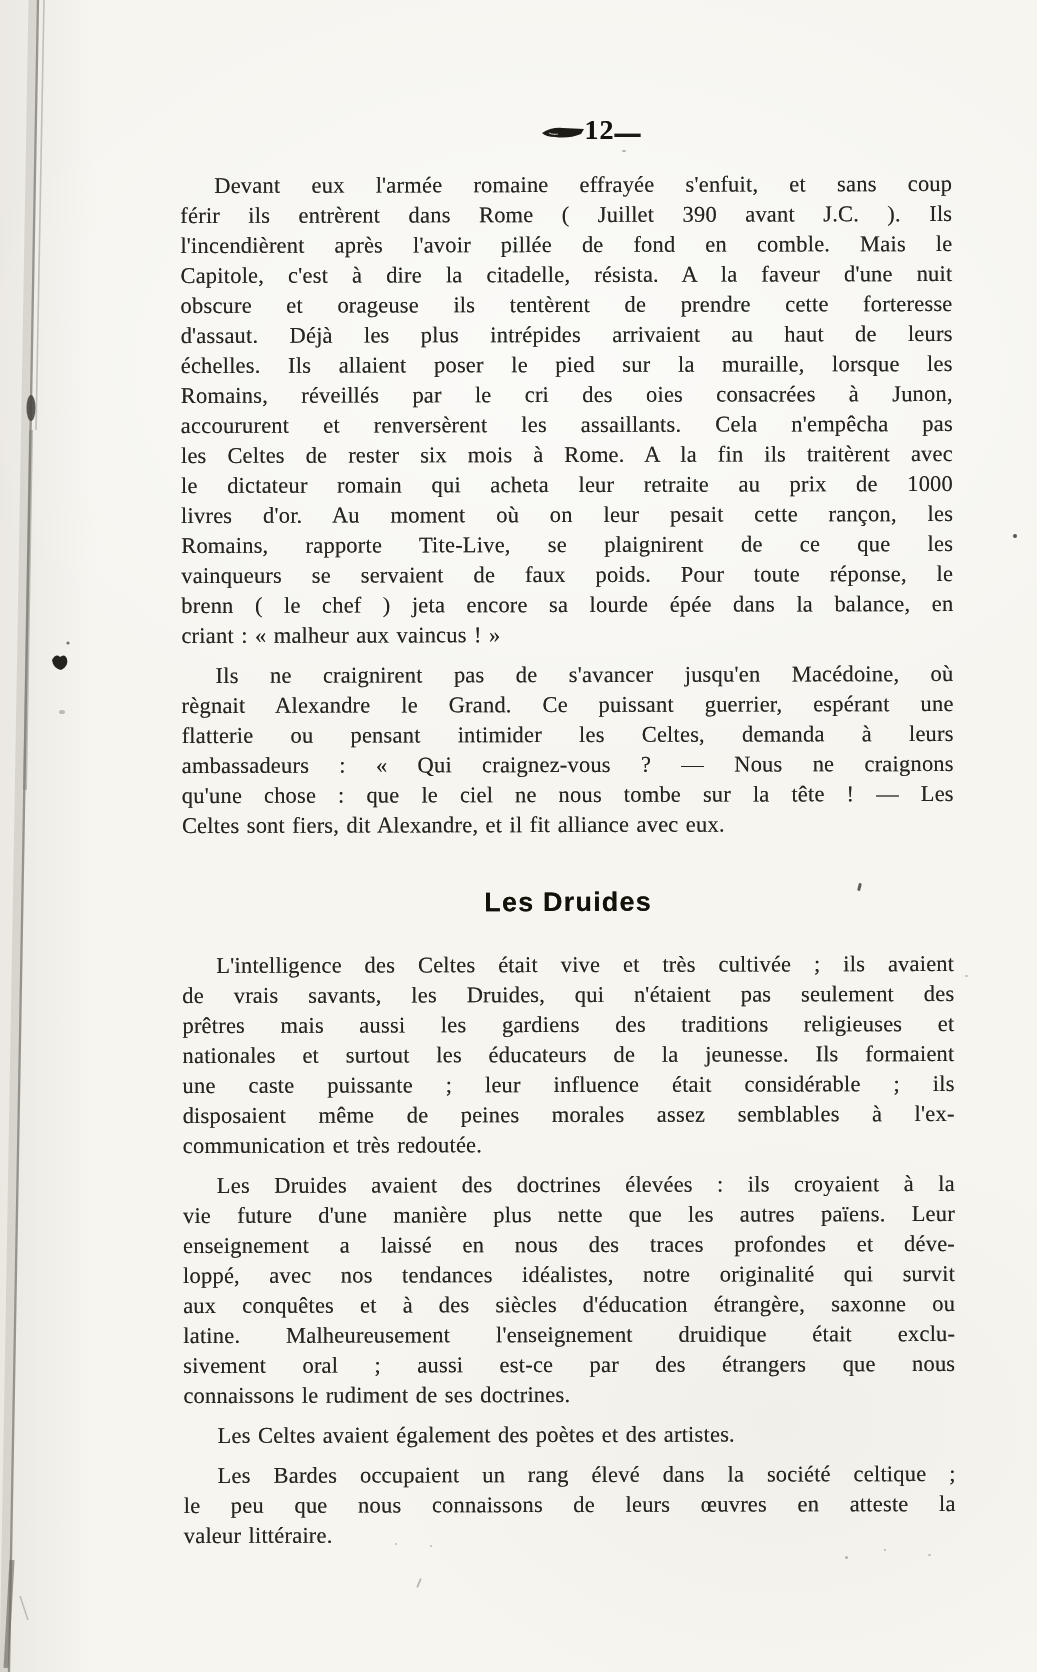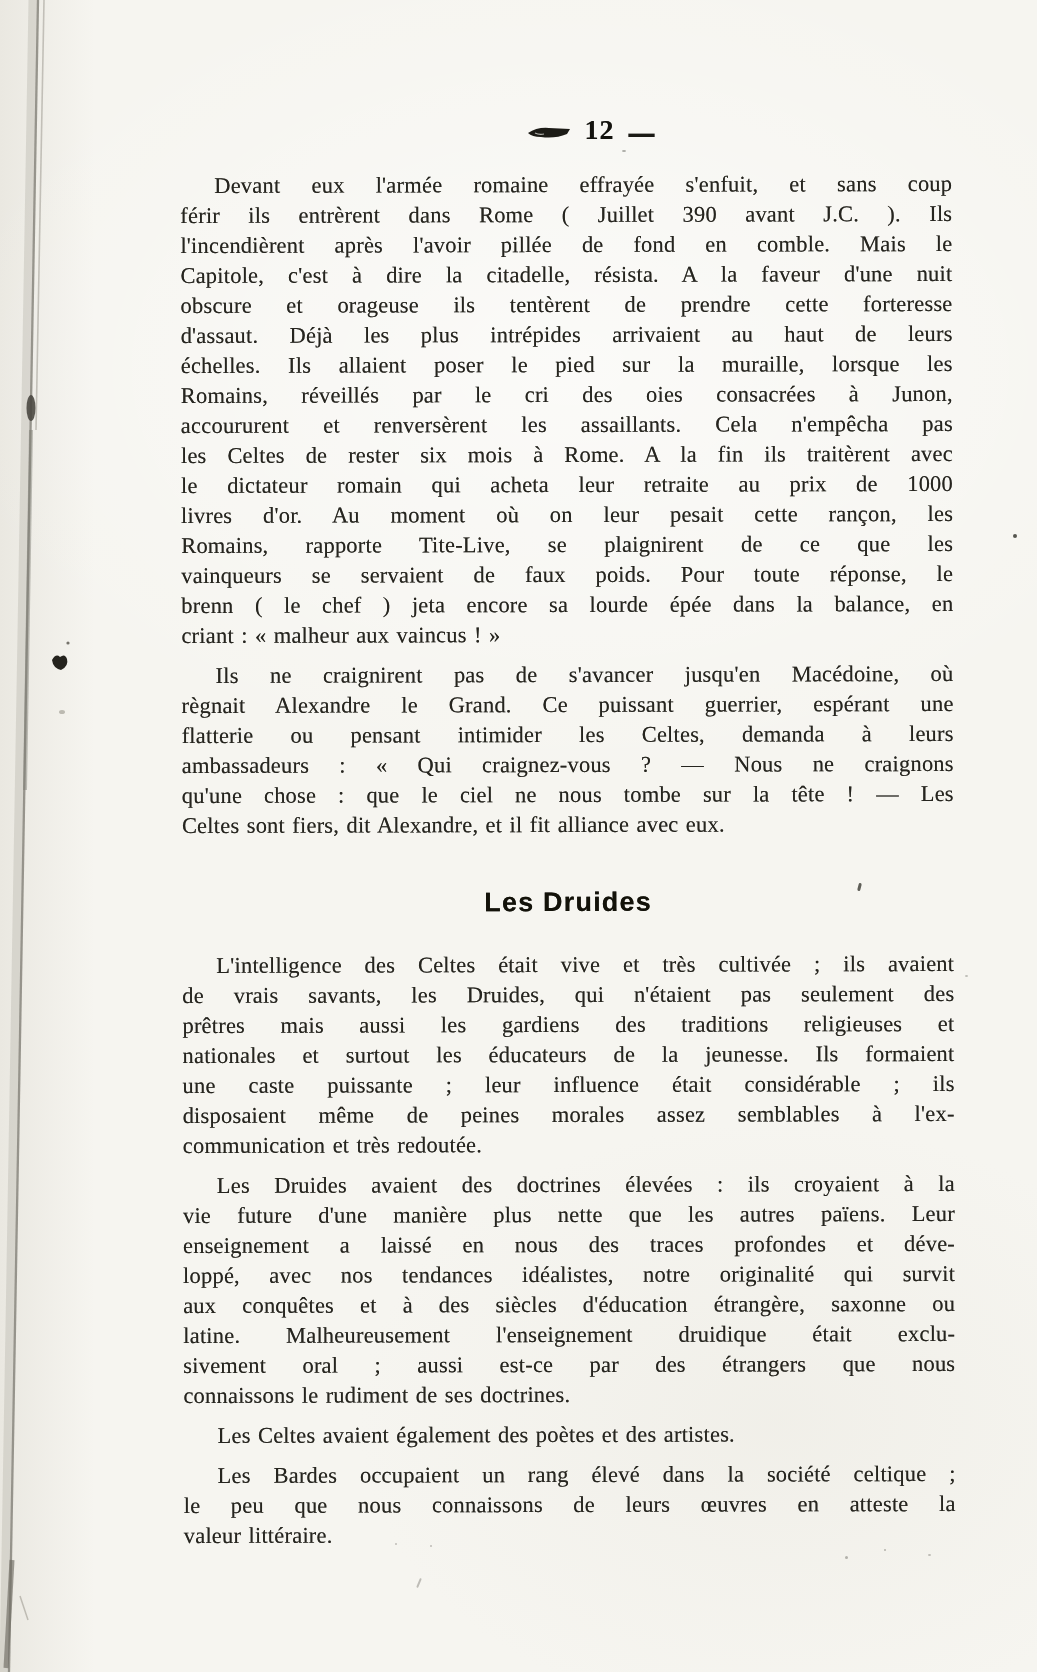--- a/index.html
+++ b/index.html
@@ -19,21 +19,20 @@
 
   
   .binding { position:absolute; left:0; top:0; width:90px; height:1672px; }
 
   
   .page-header {
     position: absolute;
     top: 108px; left: 182px; width: 772px; height: 44px;
     display: flex; justify-content: center; align-items: center;
     transform: translateX(22px);
-    gap: 14px;
   }
   .ornament-wrap { position: relative; display:inline-block; width:44px; height:24px; }
   .ornament-wrap svg { position:absolute; left:0; top:6px; }
   .dash {
     display:inline-block;
     font-weight: bold; font-size: 26px;
     transform: scaleY(1.9);
     color: #1b1a15;
     letter-spacing: -1px;
   }

